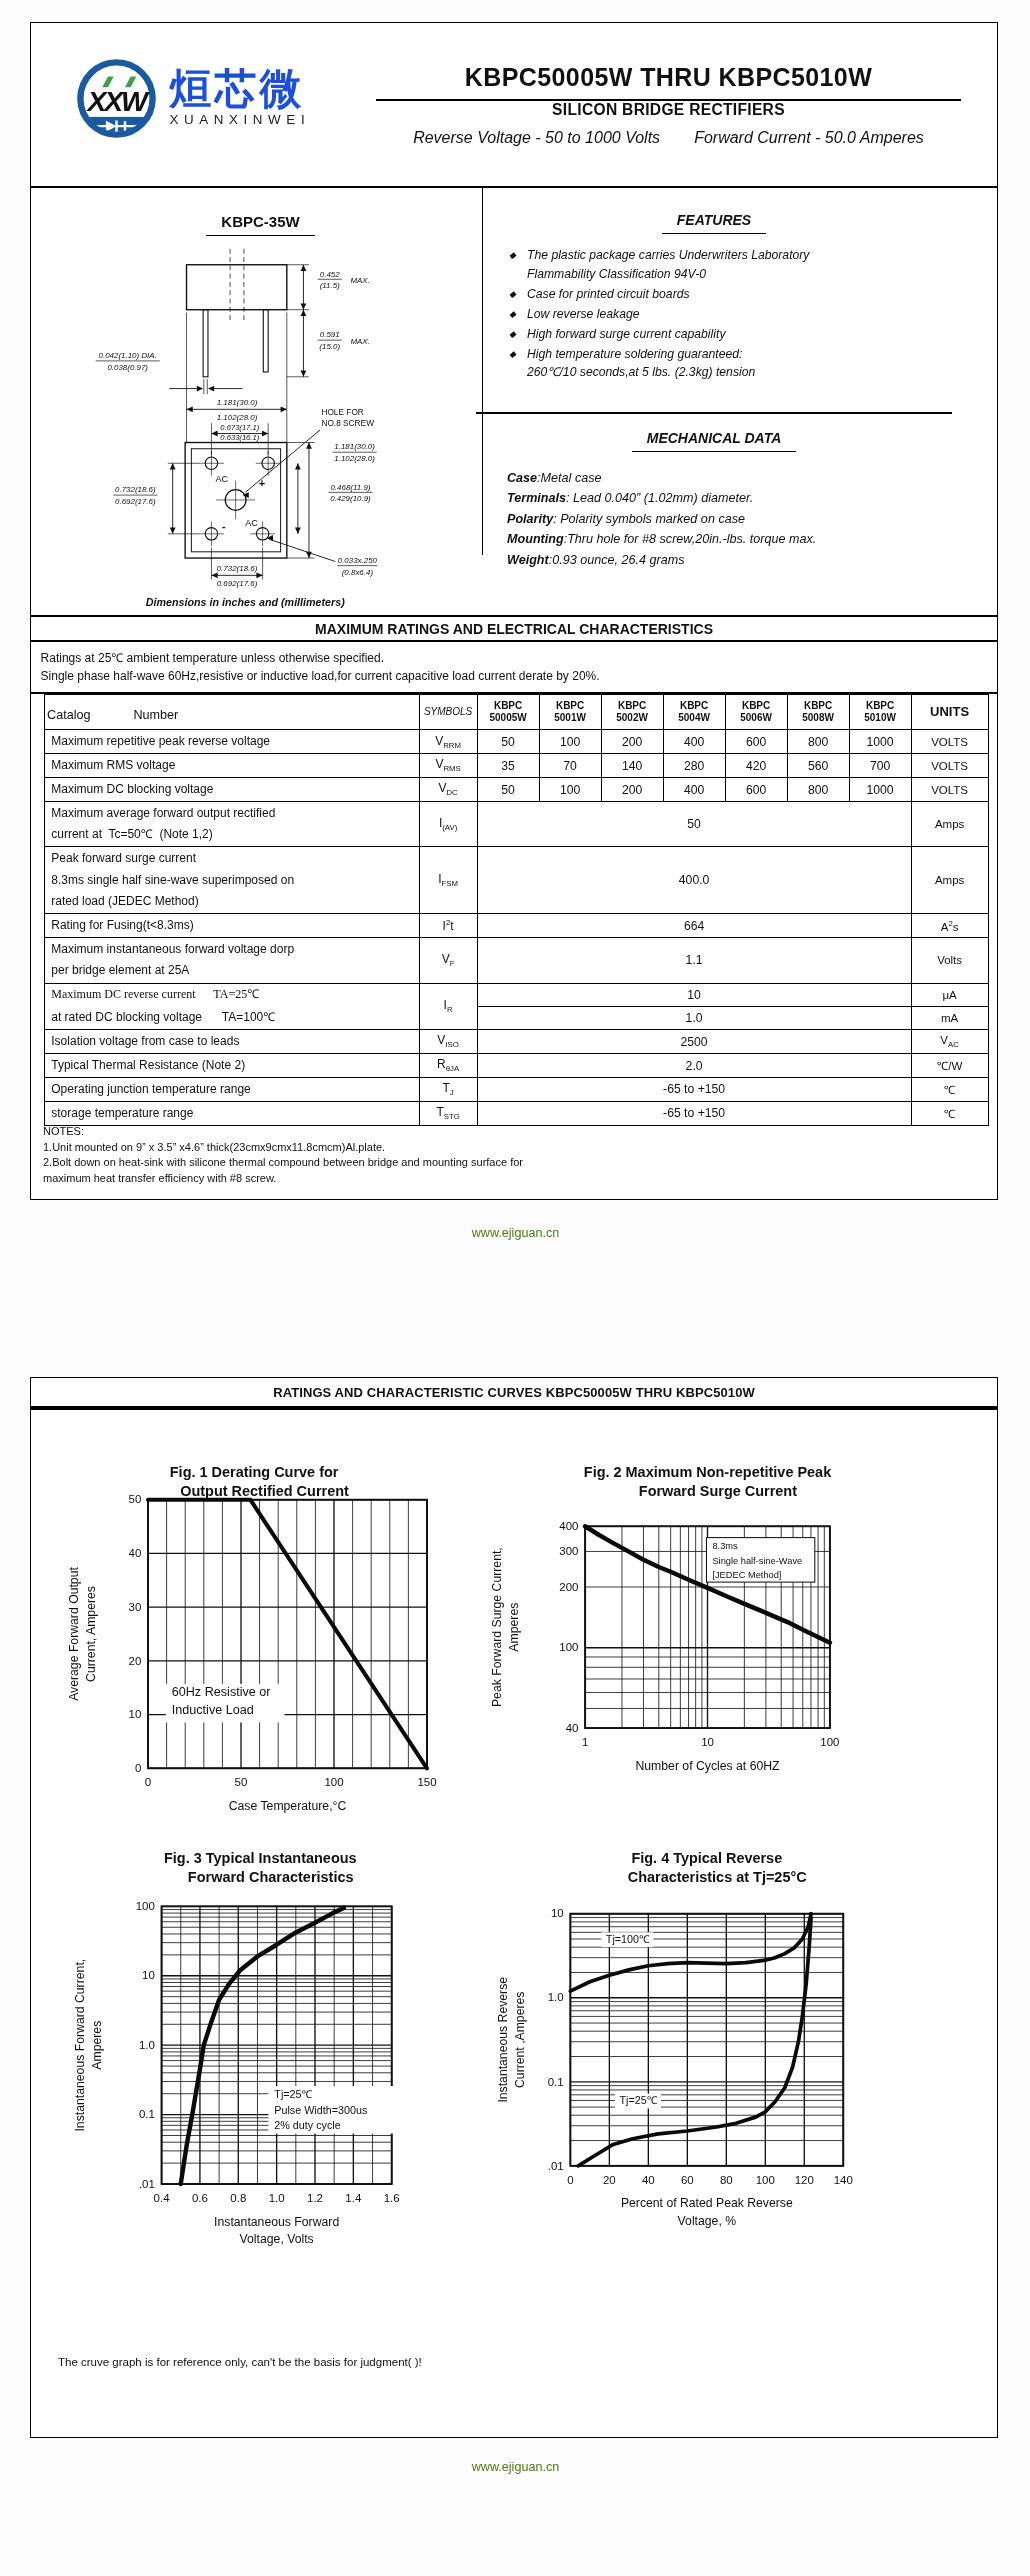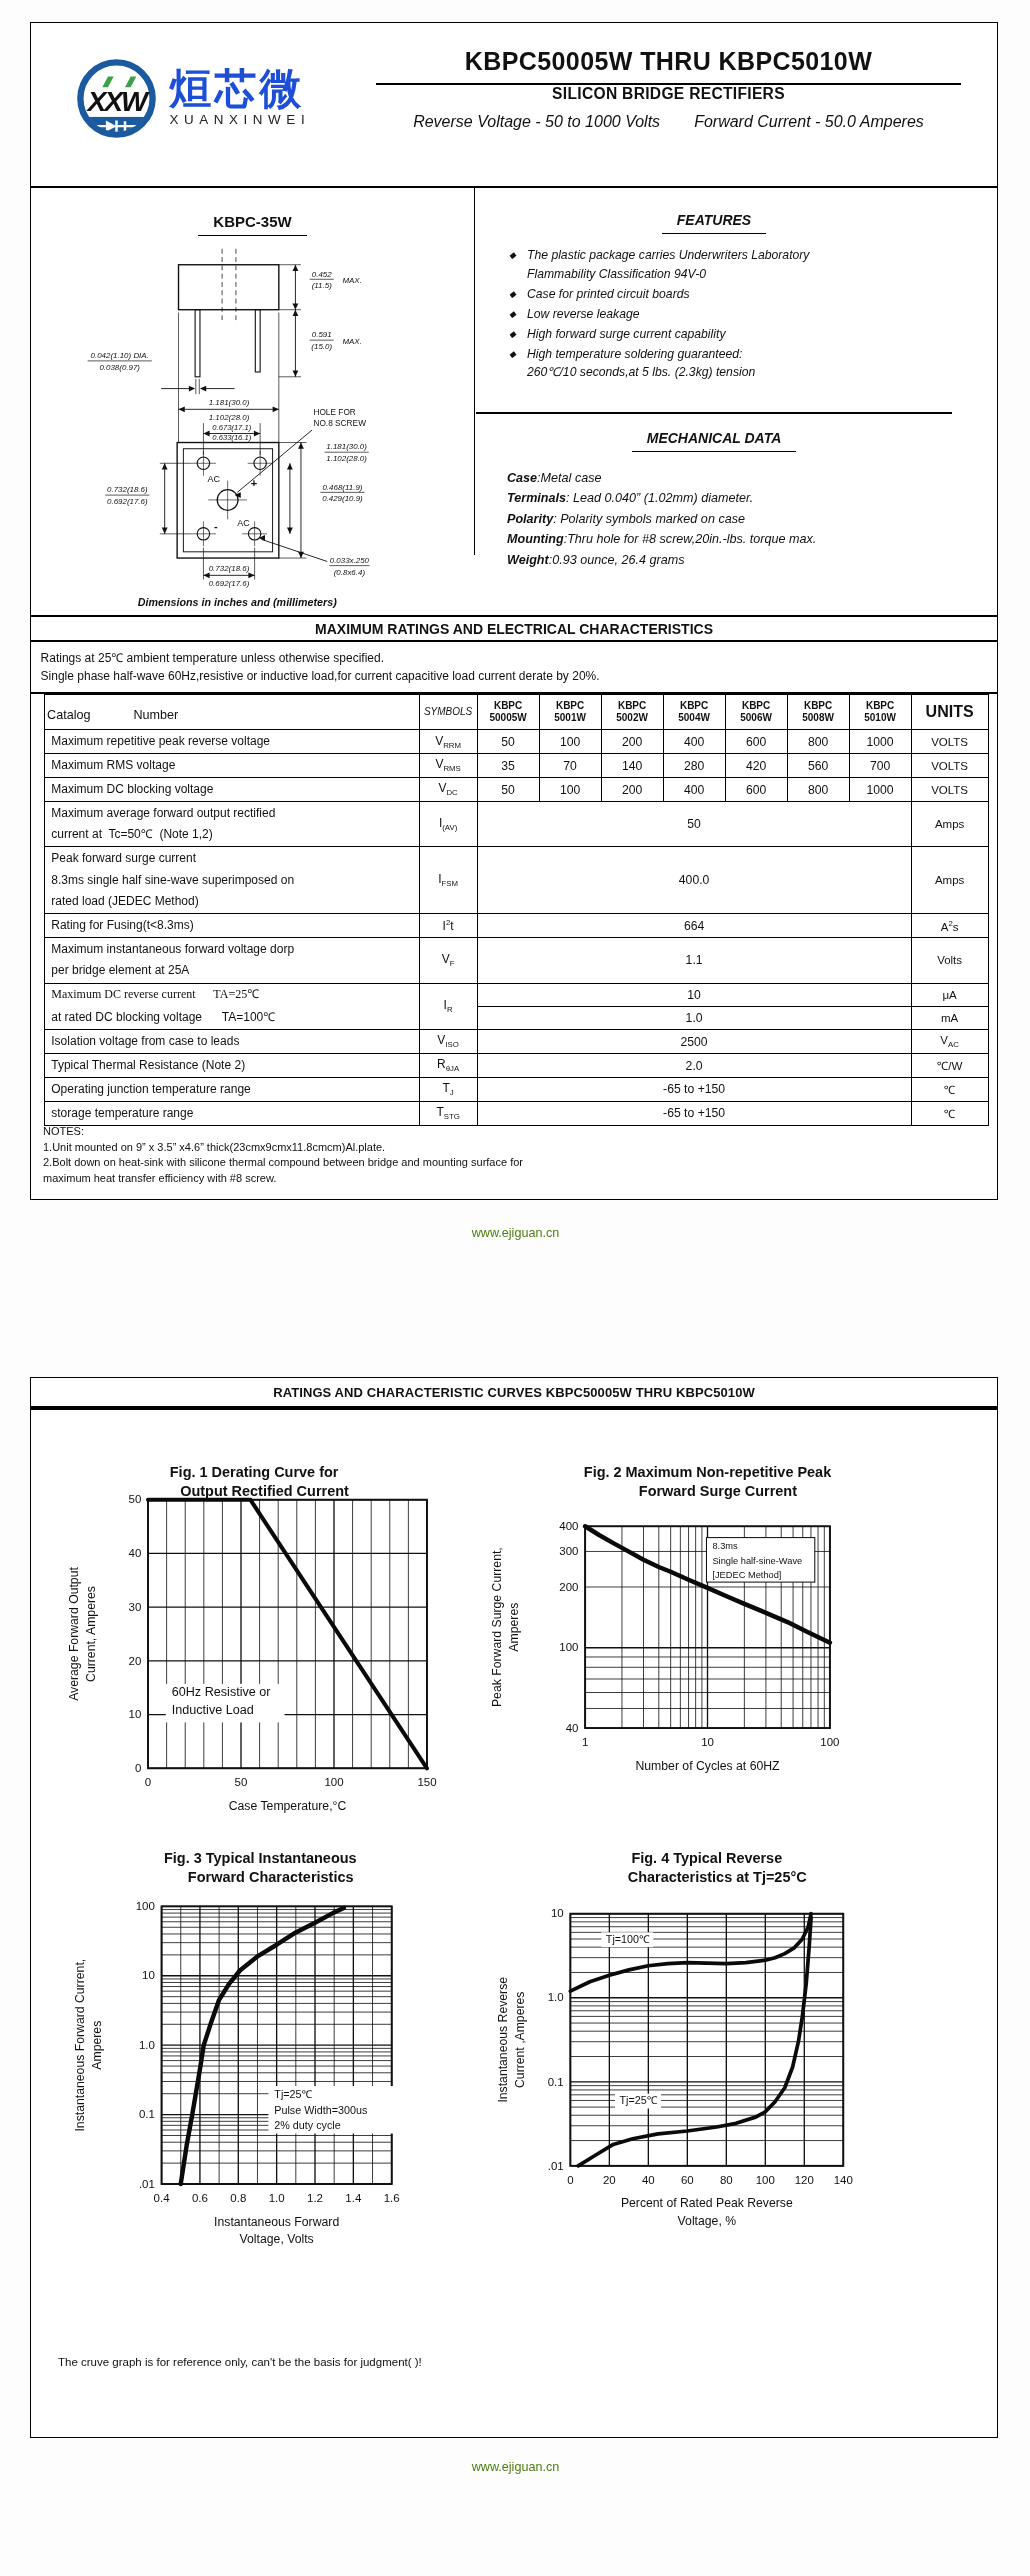--- a/index.html
+++ b/index.html
@@ -9,29 +9,29 @@
   }
   section{box-sizing:border-box;}
   #page1{position:absolute;left:30px;top:22px;width:968px;height:1178px;border:1.9px solid #000;background:#fff;}
   #page2{position:absolute;left:30px;top:1377px;width:968px;height:1061px;border:1.9px solid #000;background:#fff;}
 
   
   .logo{position:absolute;left:43px;top:33px;display:flex;gap:10.4px;}
   .logo-text{display:flex;flex-direction:column;}
   .logo-cn{font-size:42px;font-weight:bold;letter-spacing:3px;line-height:46px;margin-top:10.4px;color:#1d4ed8;}
   .logo-en{font-size:13.4px;letter-spacing:5.6px;color:#222;margin-top:0px;}
-  .titleblock{position:absolute;left:326px;top:24px;width:623px;text-align:center;}
+  .titleblock{position:absolute;left:326px;top:40px;width:623px;text-align:center;}
   .t1{font-size:25px;font-weight:bold;letter-spacing:0.4px;}
   .trule{height:2.2px;background:#000;width:94%;margin:6.7px auto 0;}
   .t2{font-size:15.6px;font-weight:bold;margin-top:0;letter-spacing:0.3px;}
   .t3{font-style:italic;font-size:16px;margin-top:10.4px;display:flex;justify-content:center;gap:34px;}
   .hdiv{position:absolute;left:0;right:0;top:163px;height:1.9px;background:#000;}
 
   
-  .leftcol{position:absolute;left:0;top:165px;width:443px;height:367px;border-right:1.9px solid #000;}
+  .leftcol{position:absolute;left:8px;top:165px;width:443px;height:367px;border-right:1.9px solid #000;}
   .pkg-title{text-align:center;margin-top:25px;font-size:15px;font-weight:bold;}
   .ul-title span{display:inline-block;border-bottom:1.9px solid #000;padding:0 15px 5.2px;}
   #pkg-svg{position:absolute;left:10.4px;top:47px;}
   .rightcol{position:absolute;left:445px;top:165px;width:476px;height:427px;font-style:italic;}
   .feat-title{text-align:center;margin-top:24px;font-size:14px;font-weight:bold;}
   #feat-list{list-style:none;margin:12px 0 0;padding:0 10.4px 0 33px;}
   #feat-list li{position:relative;padding-left:18px;font-size:12.2px;line-height:18.5px;margin-top:1.5px;}
   #feat-list li .b{position:absolute;left:0;top:0;font-size:9px;}
   .rdiv{position:absolute;left:0;right:0;top:224px;height:1.9px;background:#000;}
   .mech-title{position:absolute;top:242px;left:0;right:0;text-align:center;font-size:14px;font-weight:bold;}
@@ -41,21 +41,21 @@
   
   #ratings-band{position:absolute;top:592px;left:0;right:0;border-top:2.2px solid #000;border-bottom:2.2px solid #000;
     text-align:center;font-weight:bold;font-size:14px;padding:3.7px 0;}
   .conds{position:absolute;top:621px;left:0;right:0;border-bottom:2.2px solid #000;padding:5.2px 0 6.7px 9.6px;font-size:12px;line-height:18px;}
   #ratings-table{position:absolute;top:671px;left:12.6px;width:943px;border-collapse:collapse;table-layout:fixed;border:1.5px solid #000;}
   #ratings-table th,#ratings-table td{border:0.9px solid #000;}
   #ratings-table th{font-size:10px;line-height:12px;padding:5.2px 1.5px;}
   #ratings-table th.cat{vertical-align:bottom;font-weight:normal;}
   #ratings-table th.cat .catwrap{display:flex;gap:43px;font-size:12.6px;padding:0 0 3px 1px;}
   #ratings-table th.symhdr{font-style:italic;font-weight:normal;font-size:10px;}
-  #ratings-table th.unithdr{font-size:16px;}
+  #ratings-table th.unithdr{font-size:13px;}
   td.param{font-size:12px;line-height:21.5px;padding:0.7px 3px 0.7px 6.7px;white-space:pre-wrap;}
   td.sym{text-align:center;font-size:12px;}
   td.sym sub,td.unit sub{font-size:7.8px;}
   td.sym sup,td.unit sup{font-size:7.8px;}
   td.val{text-align:center;font-size:12.2px;}
   td.unit{text-align:center;font-size:11.5px;}
   td.nb{border-bottom:none !important;font-family:Liberation Serif, serif;}
   td.nt{border-top:none !important;}
   #notes{position:absolute;top:1101px;left:12px;font-size:11px;line-height:15.6px;}
   .site{position:absolute;left:0;width:100%;text-align:center;font-size:12.6px;color:#4d7c0f;}

